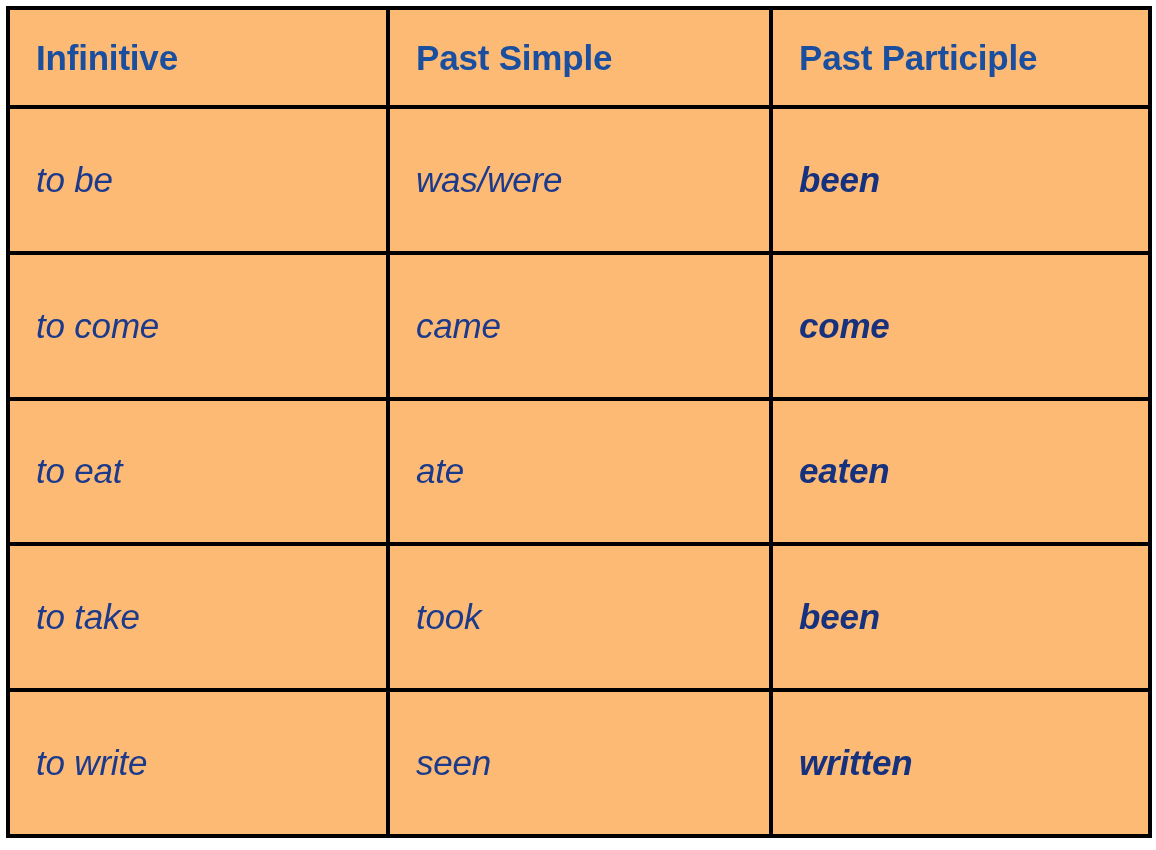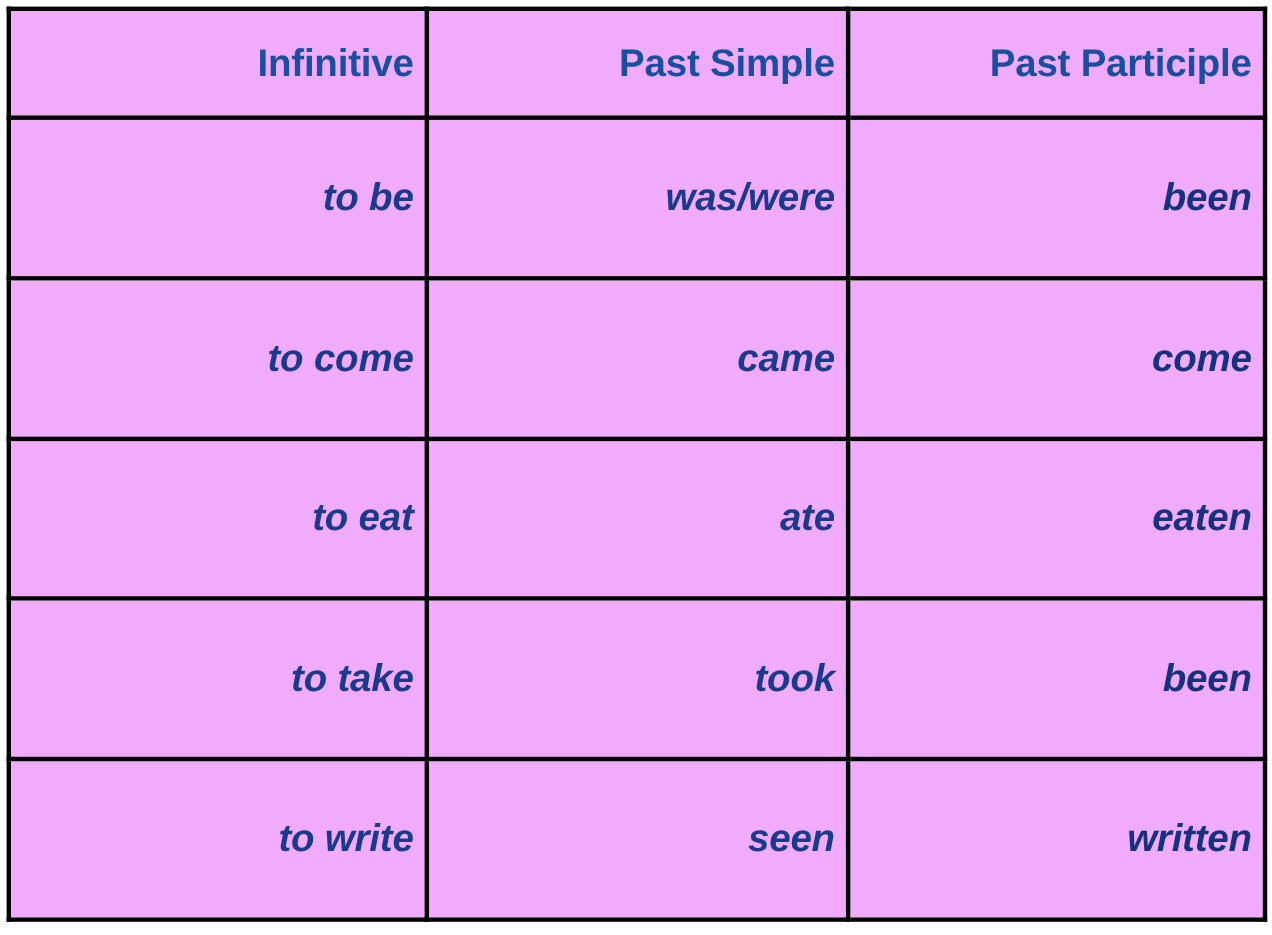--- a/index.html
+++ b/index.html
@@ -30,22 +30,22 @@
     background: #fbfbfd;
   }
 
   table.verb-table col.col-infinitive { width: 380px; }
   table.verb-table col.col-past-simple { width: 383px; }
   table.verb-table col.col-past-participle { width: 379px; }
 
   table.verb-table th,
   table.verb-table td {
     border: 4px solid #000000;
-    background: #f0abfc;
-    text-align: right;
+    background: #fdba74;
+    text-align: left;
     vertical-align: middle;
     padding: 0 10px 0 26px;
     white-space: nowrap;
     overflow: hidden;
   }
 
   
   table.verb-table thead th {
     height: 95px;
     font-size: 35px;
@@ -54,21 +54,21 @@
     color: #1a4fa0;
     letter-spacing: -0.2px;
   }
 
   
   table.verb-table tbody tr { height: 93px; }
 
   table.verb-table tbody td {
     font-size: 35px;
     font-style: italic;
-    font-weight: bold;
+    font-weight: normal;
     color: #1b3a8c;
     letter-spacing: -0.2px;
   }
 
   
   table.verb-table tbody td.cell-past-participle {
     font-weight: bold;
     color: #16317e;
   }
 </style>

